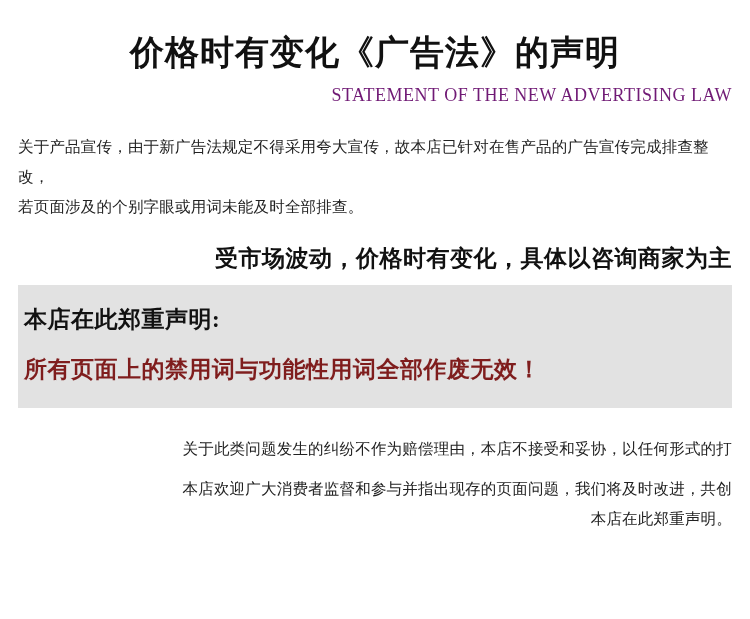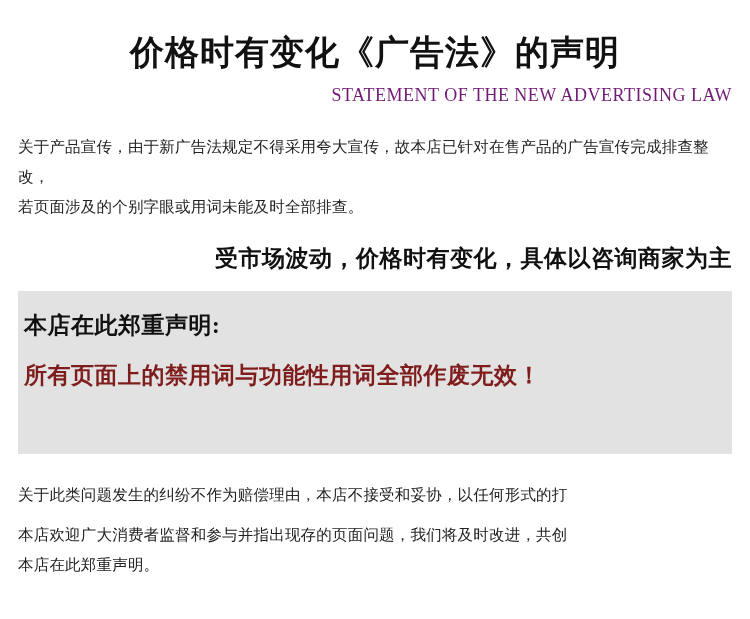--- a/index.html
+++ b/index.html
@@ -56,43 +56,44 @@
   .bigline {
     font-size: 23px;
     font-weight: bold;
     line-height: 1.5;
     margin-top: 20px;
     color: #111111;
     letter-spacing: 0.5px;
     text-align: right;
   }
   .highlight-block {
-    margin-top: 14px;
+    margin-top: 8px;
     background: #e2e2e2;
-    padding: 18px 6px 60px 6px;
+    padding: 18px 6px 20px 6px;
     min-height: 120px;
     box-sizing: border-box;
   }
   .declare {
     font-size: 23px;
     font-weight: bold;
     color: #111111;
     line-height: 1.5;
     letter-spacing: 0.5px;
   }
   .forbidden {
     font-size: 23px;
     font-weight: bold;
     color: #7f1d1d;
     margin-top: 16px;
     line-height: 1.5;
     letter-spacing: 0.5px;
   }
   .outro {
     margin-top: 26px;
+    text-align: right;
   }
   .outro p {
     margin: 0;
   }
   .outro .gap {
     height: 10px;
   }
 </style>
 </head>
 <body>

